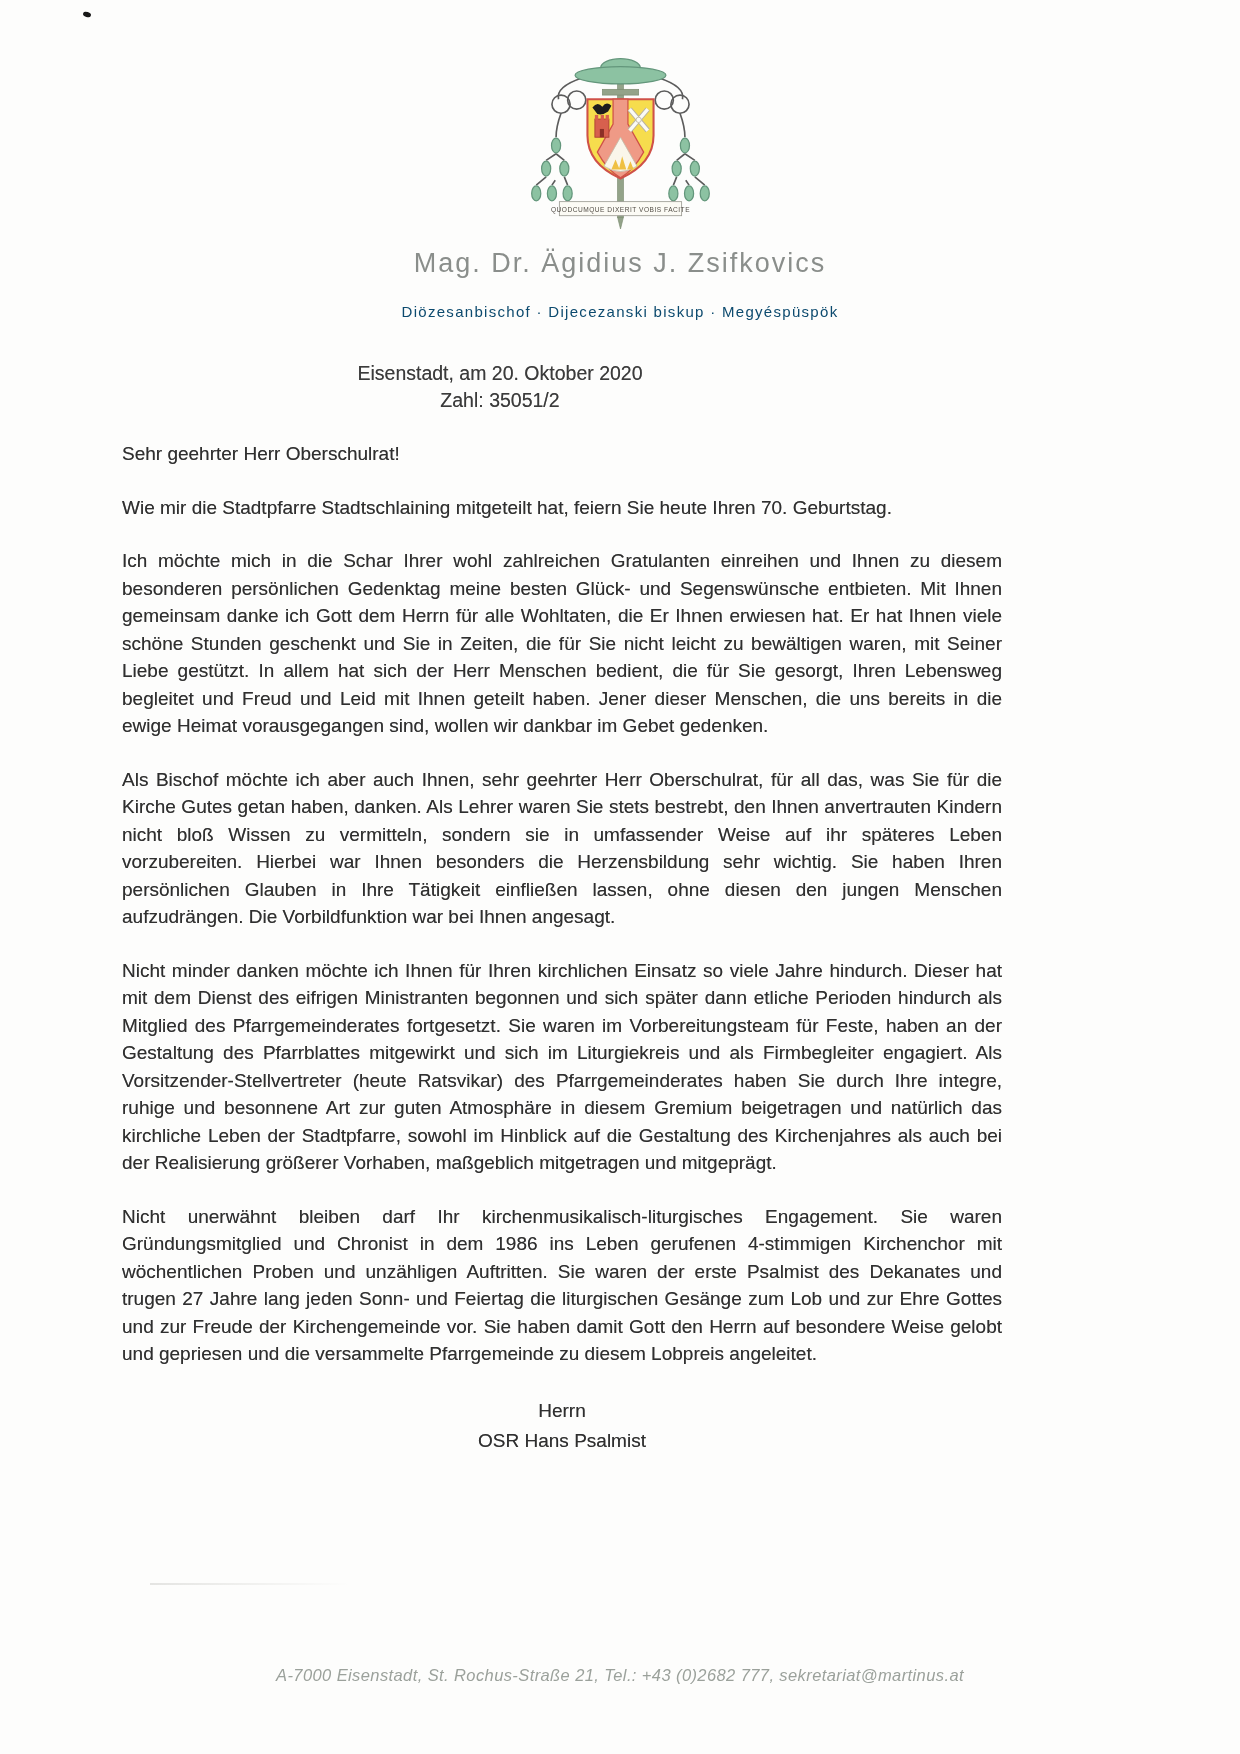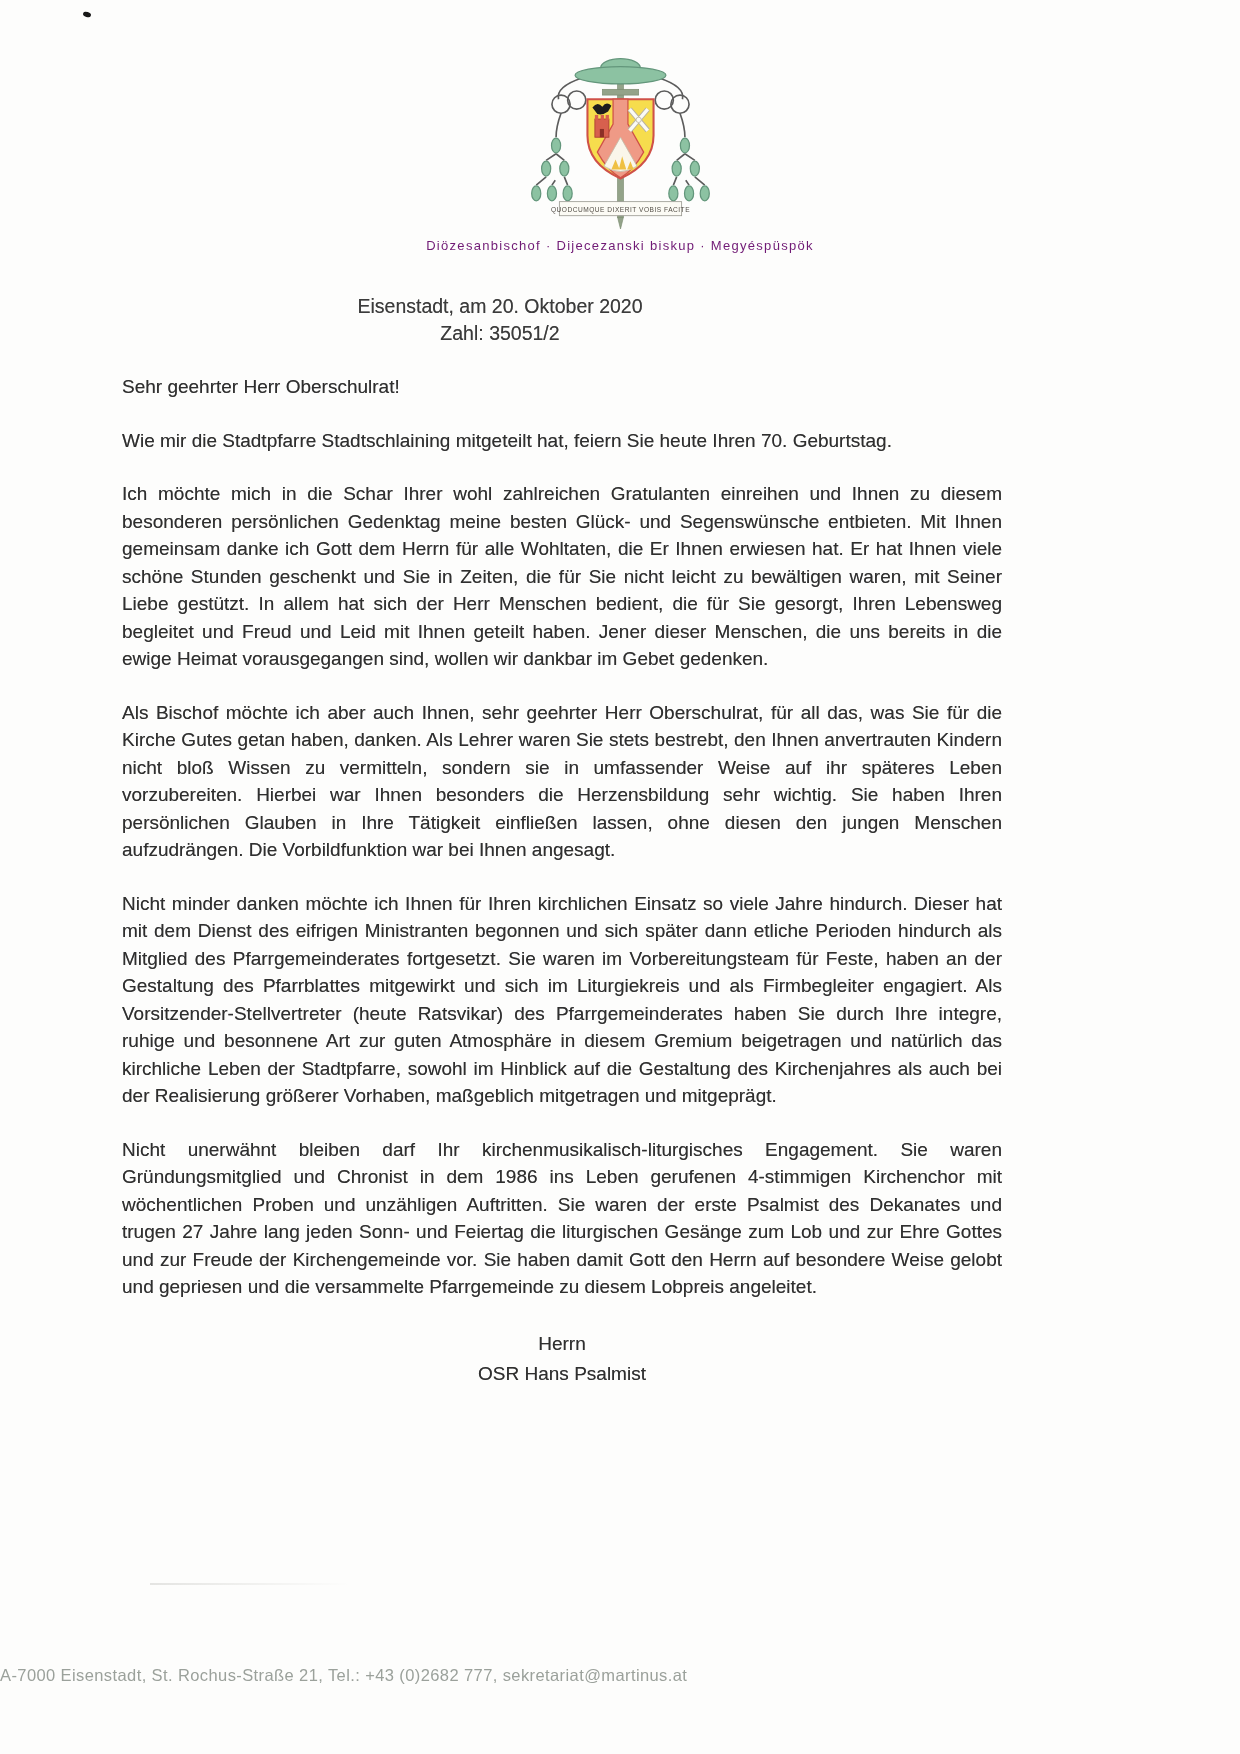--- a/index.html
+++ b/index.html
@@ -22,43 +22,44 @@
     background:linear-gradient(90deg,#e4e4e2 0%,#eeeeec 40%,transparent 100%);
   }
   
   .header { text-align:center; padding-top:48px; }
   .crest svg { display:block; margin:0 auto; }
   .name {
     margin-top:10px; font-size:27px; color:#8a8e8b;
     letter-spacing:2px; font-weight:400;
   }
   .subtitle {
-    margin-top:0; font-size:13px; color:#701a75; letter-spacing:1.3px;
+    margin-top:24px; font-size:15px; color:#0c4a6e; letter-spacing:1.3px;
   }
   
   .meta {
     margin:40px 240px 0 0; text-align:center;
     font-size:19.5px; line-height:27px; color:#3b3b3b;
     text-shadow:0 0 0.4px rgba(45,45,45,0.55);
   }
   
   .content {
     margin:26px 238px 8px 122px;
     font-size:19px; line-height:27.5px; color:#2f2f2f;
     text-shadow:0 0 0.4px rgba(45,45,45,0.55);
   }
   .salutation { margin:0 0 26px 0; }
   p.para { margin:0 0 26px 0; text-align:justify; }
   .recipient { margin-top:28px; line-height:30px; }
   .recipient div { display:block;text-align:center; }
   
   .footer {
     position:absolute; left:0; top:1666px; width:100%;
-    font-size:16.5px; color:#9ba19b;
+    text-align:center; font-size:16.5px; color:#9ba19b;
     letter-spacing:0.4px;
+    font-style:italic;
   }
 </style>
 </head>
 <body>
 
 <div class="page">
 
   <span class="artifact-dot"></span>
   <span class="artifact-smudge"></span>
 
@@ -132,20 +133,21 @@
             <path d="M119 147 l5 -12 l5 12 z M128 147 l4 -16 l5 16 z M138 147 l4 -10 l4 10 z" fill="#efc043"></path>
           </g>
         </g>
 
         <g>
           <rect x="56" y="186" width="148" height="17" fill="#fcfbf5" stroke="#9a9a92" stroke-width="1"></rect>
           <text x="130" y="198" text-anchor="middle" font-size="8" letter-spacing="0.6" fill="#524d46">QUODCUMQUE DIXERIT VOBIS FACITE</text>
         </g>
       </svg>
     </div>
+    <div class="name">Mag. Dr. Ägidius J. Zsifkovics</div>
     <div class="subtitle">Diözesanbischof · Dijecezanski biskup · Megyéspüspök</div>
   </div>
 
   <div class="meta">
     <div>Eisenstadt, am 20. Oktober 2020</div>
     <div>Zahl: 35051/2</div>
   </div>
 
   <div class="content">
     <div class="salutation">Sehr geehrter Herr Oberschulrat!</div>

